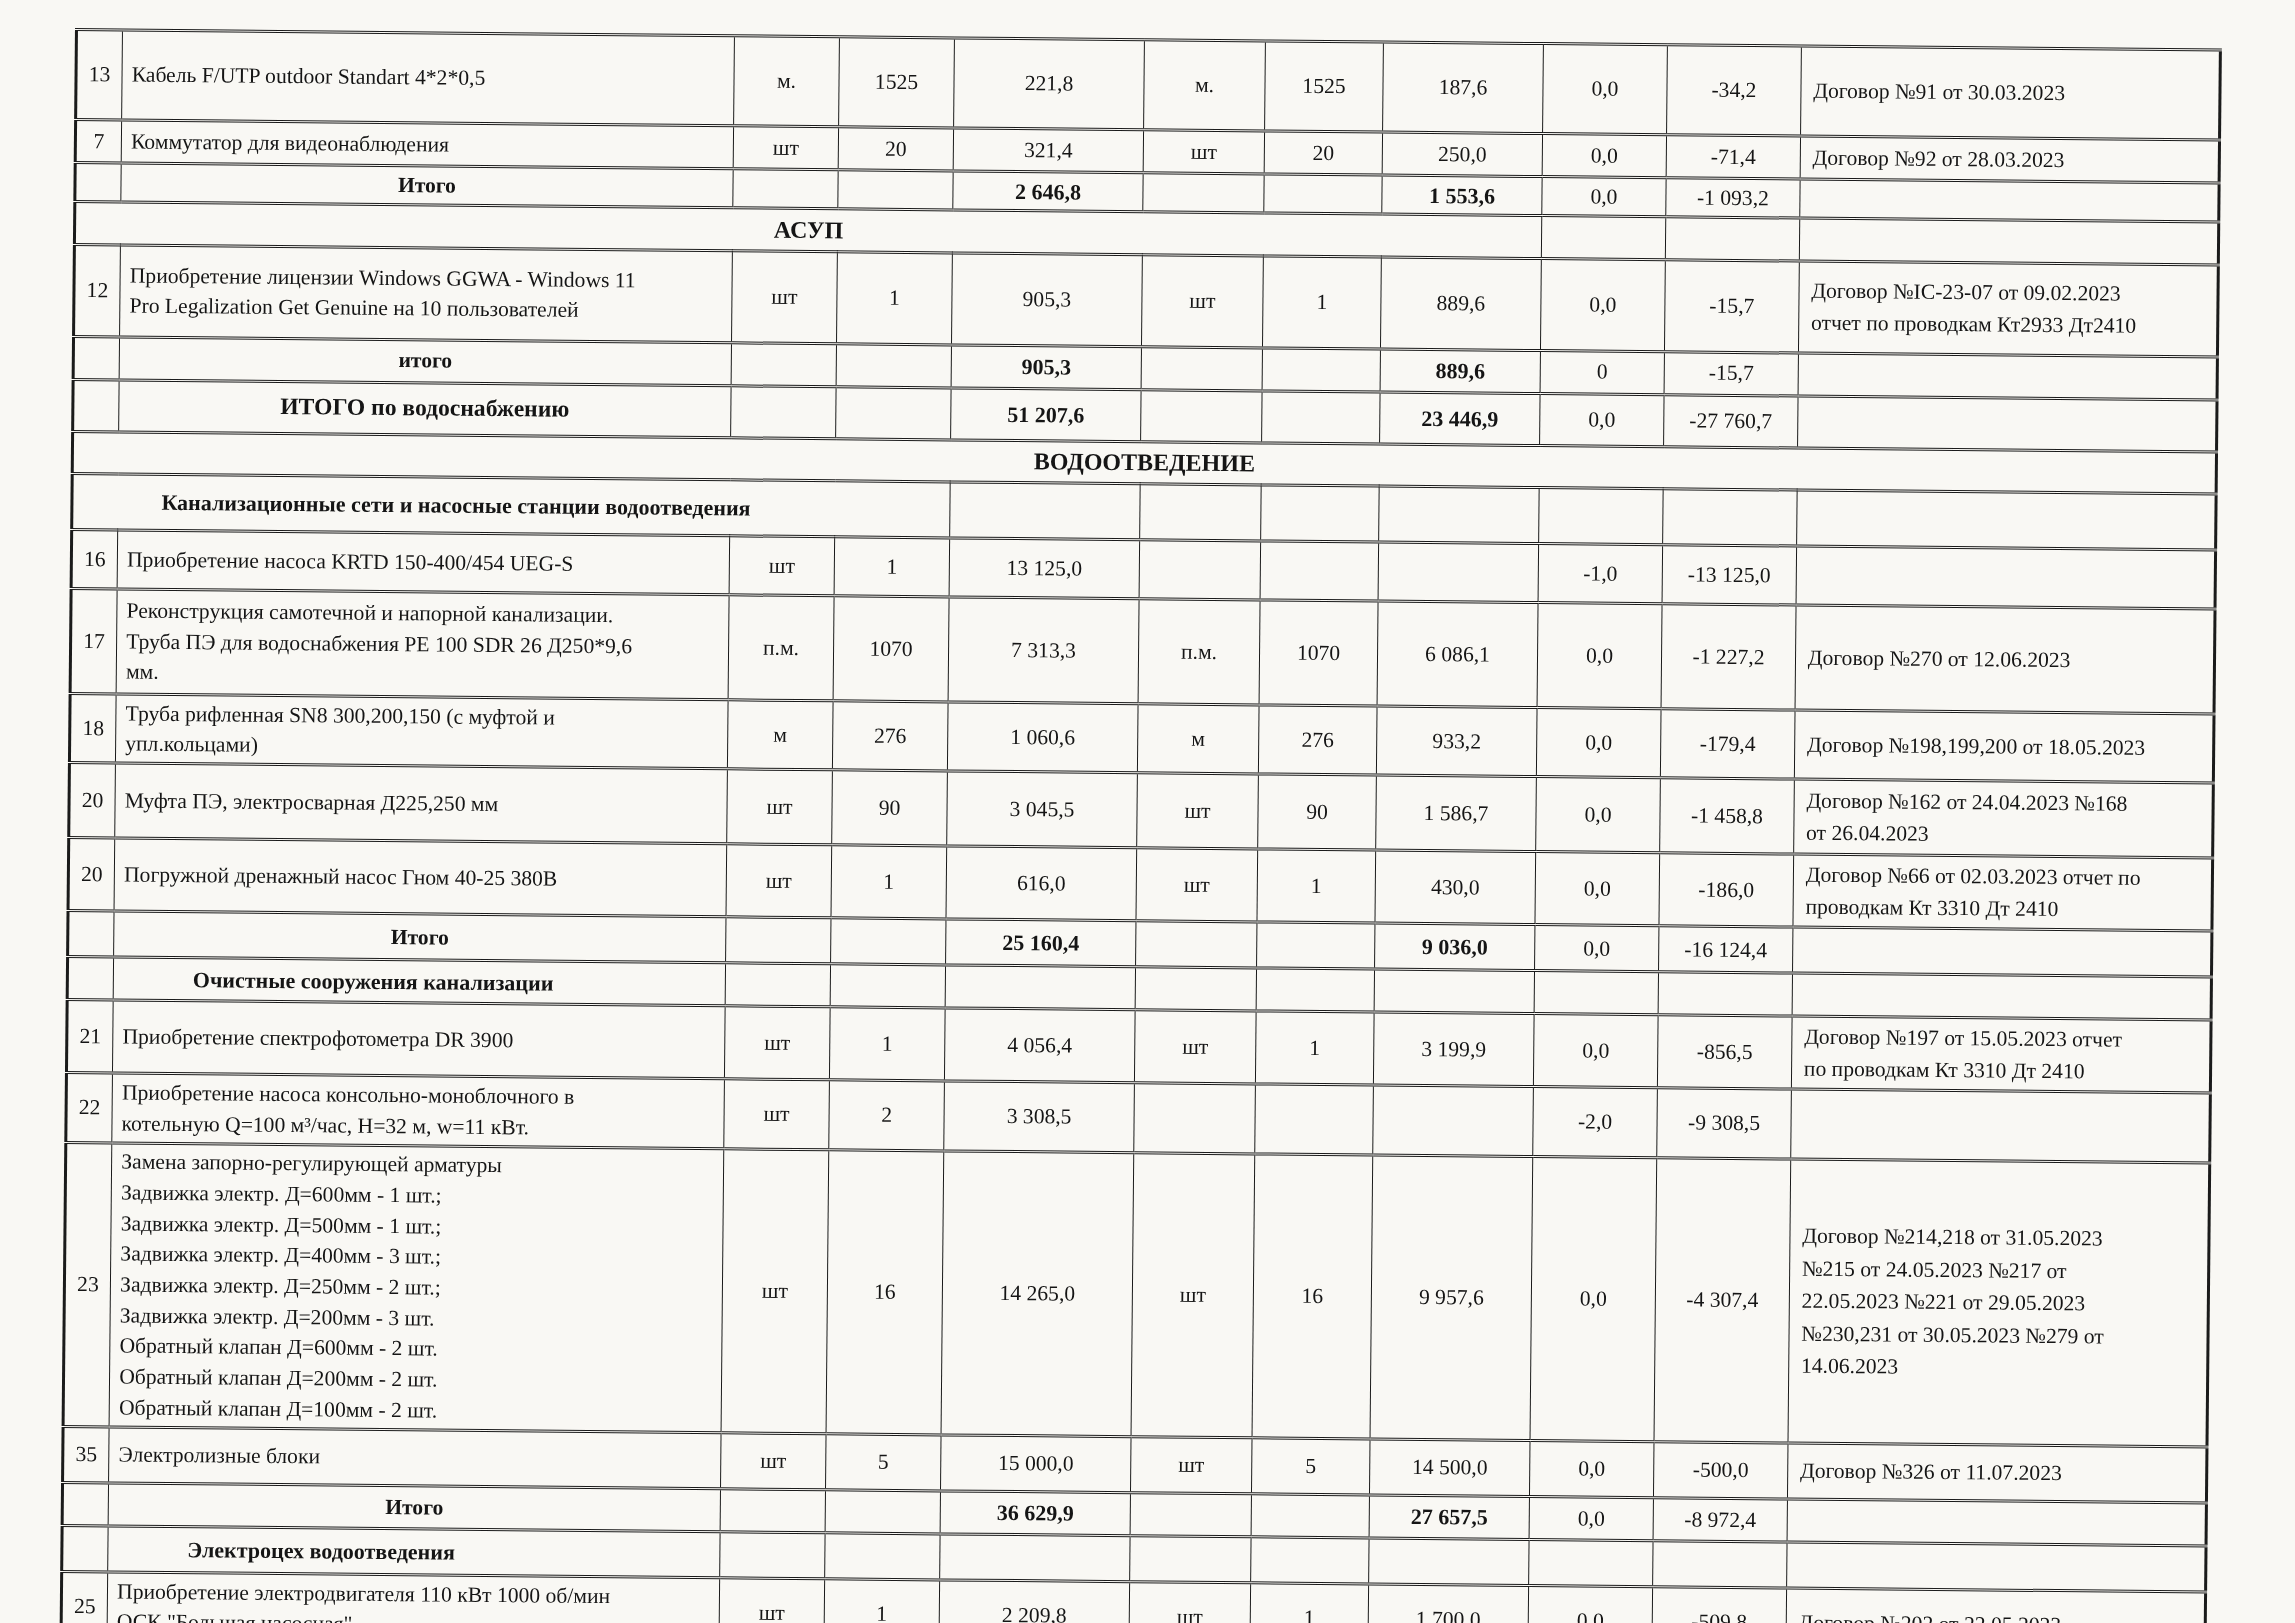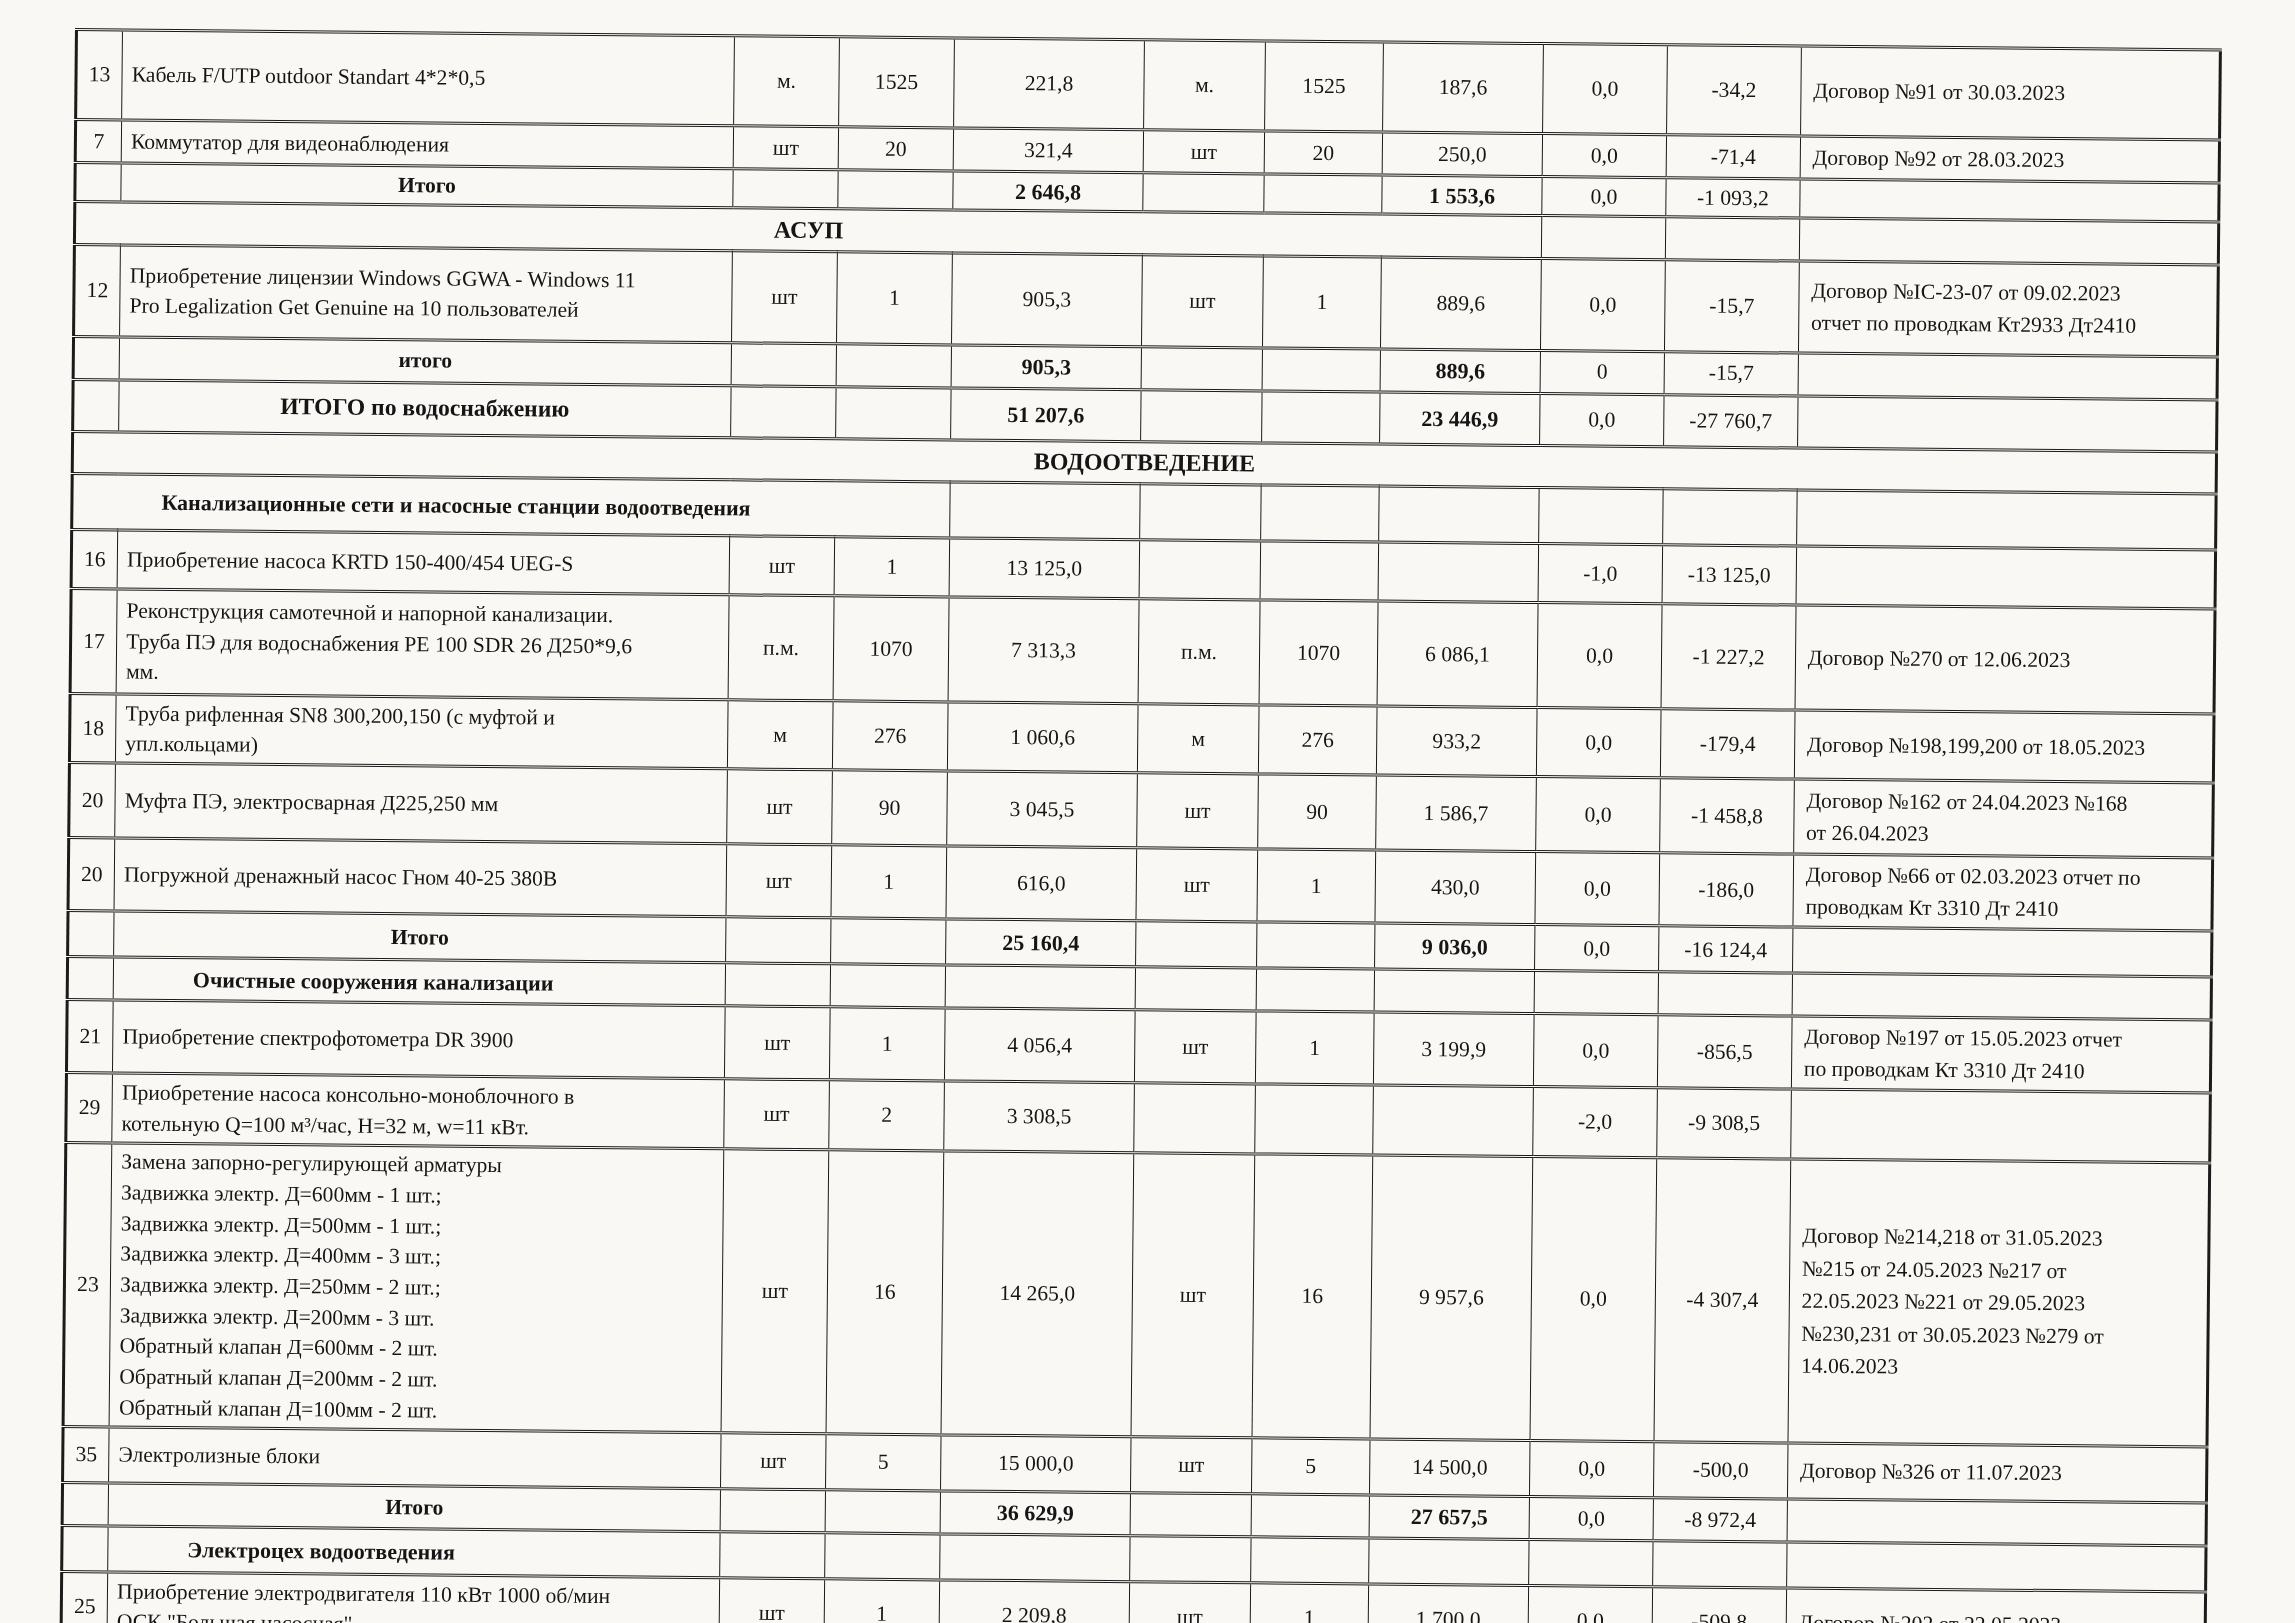--- a/index.html
+++ b/index.html
@@ -269,21 +269,21 @@
             <td class="c-val">4 056,4</td>
             <td class="c-unit">шт</td>
             <td class="c-qty">1</td>
             <td class="c-val">3 199,9</td>
             <td class="c-adj">0,0</td>
             <td class="c-dev">-856,5</td>
             <td class="c-contract">Договор №197 от 15.05.2023 отчет
 по проводкам Кт 3310 Дт 2410</td>
           </tr>
           <tr class="row-item" style="height: 62px;">
-            <td class="c-num">29</td>
+            <td class="c-num">22</td>
             <td class="c-desc">Приобретение насоса консольно-моноблочного в
 котельную Q=100 м³/час, Н=32 м, w=11 кВт.</td>
             <td class="c-unit">шт</td>
             <td class="c-qty">2</td>
             <td class="c-val">3 308,5</td>
             <td class="c-unit"></td>
             <td class="c-qty"></td>
             <td class="c-val"></td>
             <td class="c-adj">-2,0</td>
             <td class="c-dev">-9 308,5</td>

